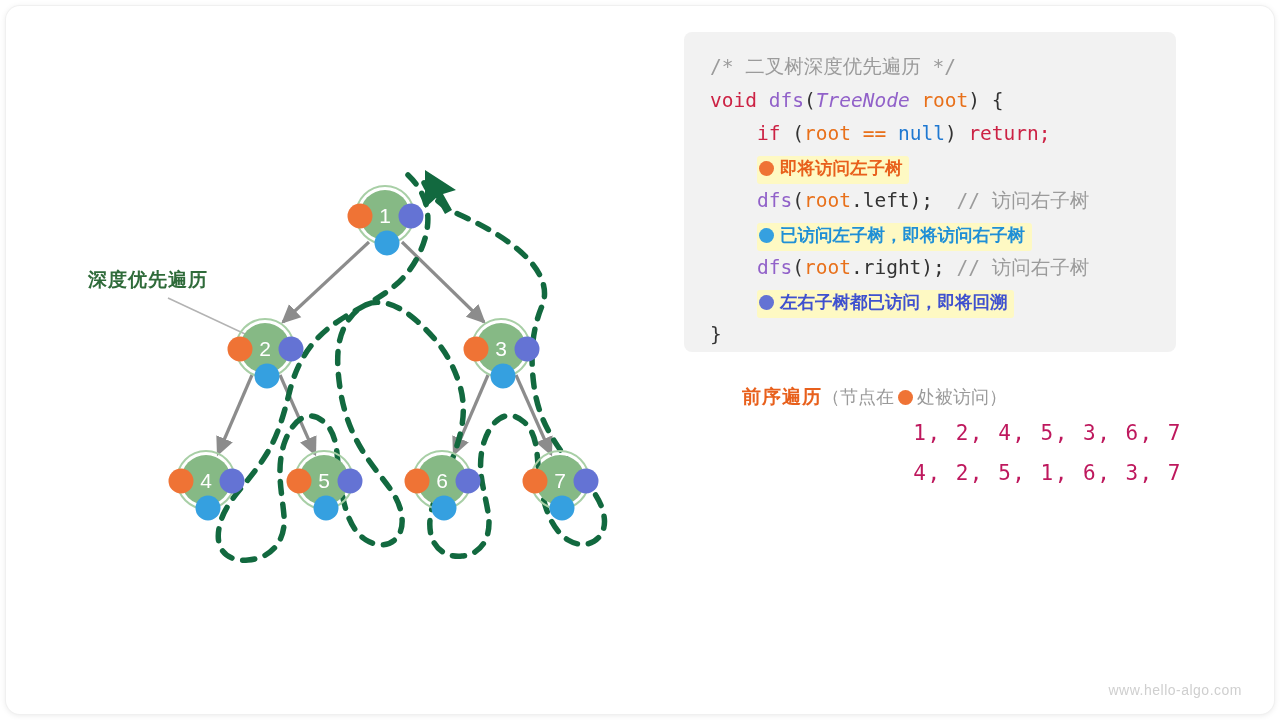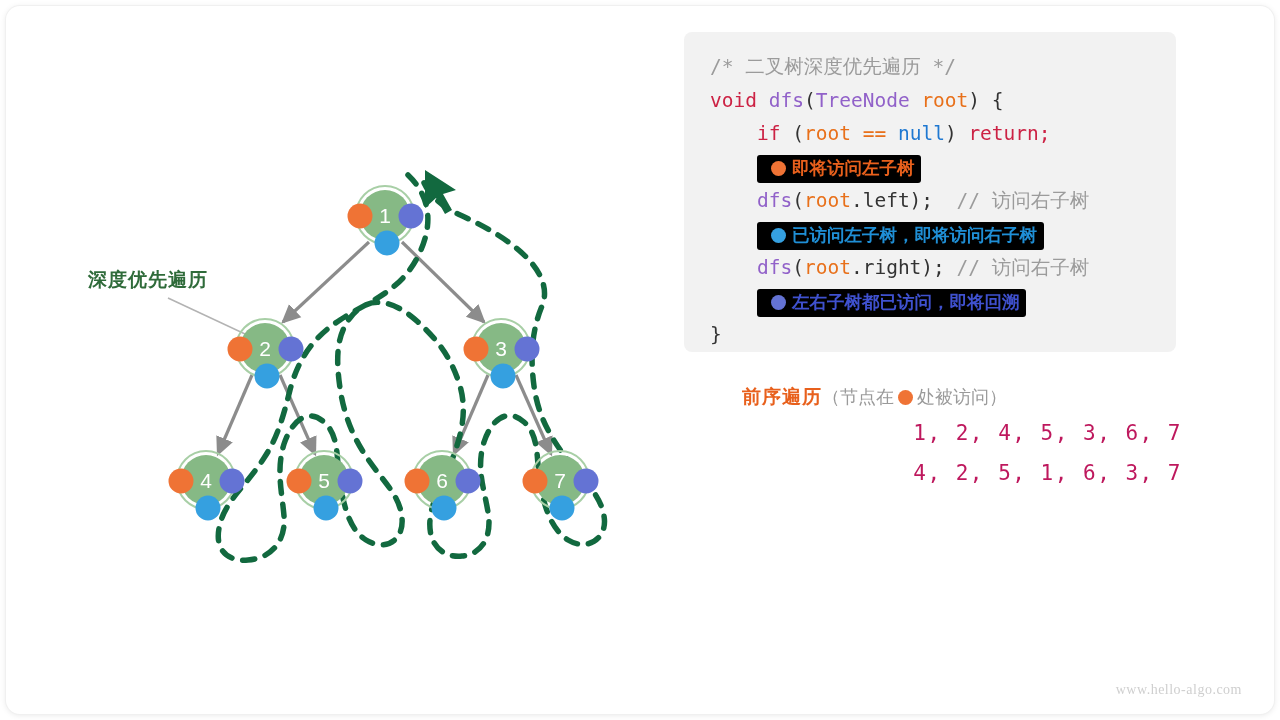--- a/index.html
+++ b/index.html
@@ -61,30 +61,30 @@
   #code-inner {
     padding: 18px 20px 14px 26px;
     font-family: "DejaVu Sans Mono", "Liberation Mono", monospace;
     font-size: 19.5px;
     line-height: 33.5px;
     white-space: pre;
   }
   .cm  { color: #9b9b9b; }
   .kw  { color: #cc2244; }
   .fn  { color: #9161c9; text-align: right; }
-  .ty  { color: #9161c9; }
+  .ty  { color: #9161c9; font-style: italic; }
   .var { color: #e8701a; }
   .num { color: #1f78d1; }
   .pn  { color: #333333; }
 
   .hl {
-    background: #000000;
+    background: #fef9c3;
     border-radius: 3px;
-    padding: 1px 7px 2px 14px;
-    font-family: Liberation Sans, sans-serif;
+    padding: 1px 7px 2px 2px;
+    font-family: Liberation Mono, monospace;
     font-weight: bold;
     font-size: 17.5px;
     display: inline-block;
     line-height: 25px;
   }
   .hl.pre-c   { color: #e8601c; }
   .hl.in-c    { color: #1f8fd6; }
   .hl.post-c  { color: #3f51cf; }
 
   .dotmark {
@@ -134,21 +134,21 @@
     color: #be185d;
     margin: 9px 0 16px 8px;
     letter-spacing: 1.5px;
     text-align: right;
   }
 
   #watermark {
     position: absolute;
     right: 38px;
     bottom: 22px;
-    font-family: Liberation Serif, serif;
+    font-family: Liberation Sans, sans-serif;
     font-size: 14px;
     color: #cfcfcf;
     letter-spacing: 0.5px;
   }
 </style>
 </head>
 <body>
 
 <div id="canvas">
   <div id="frame"></div>

